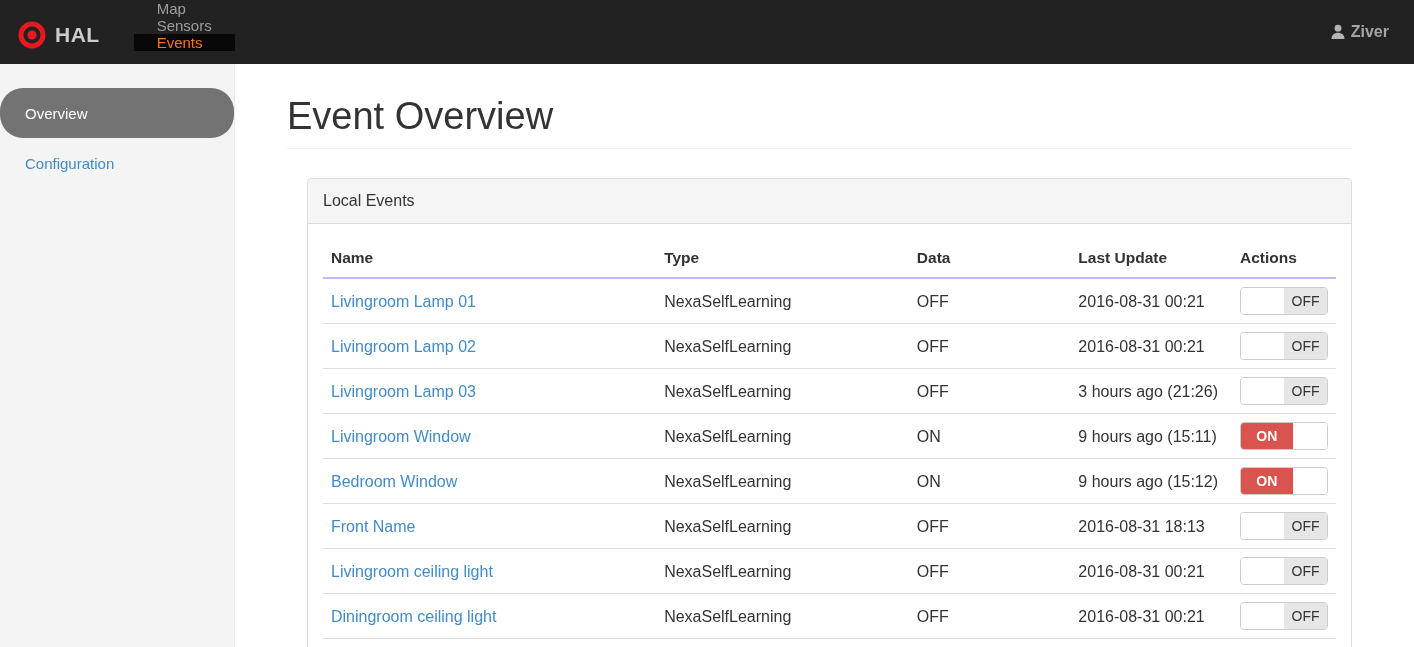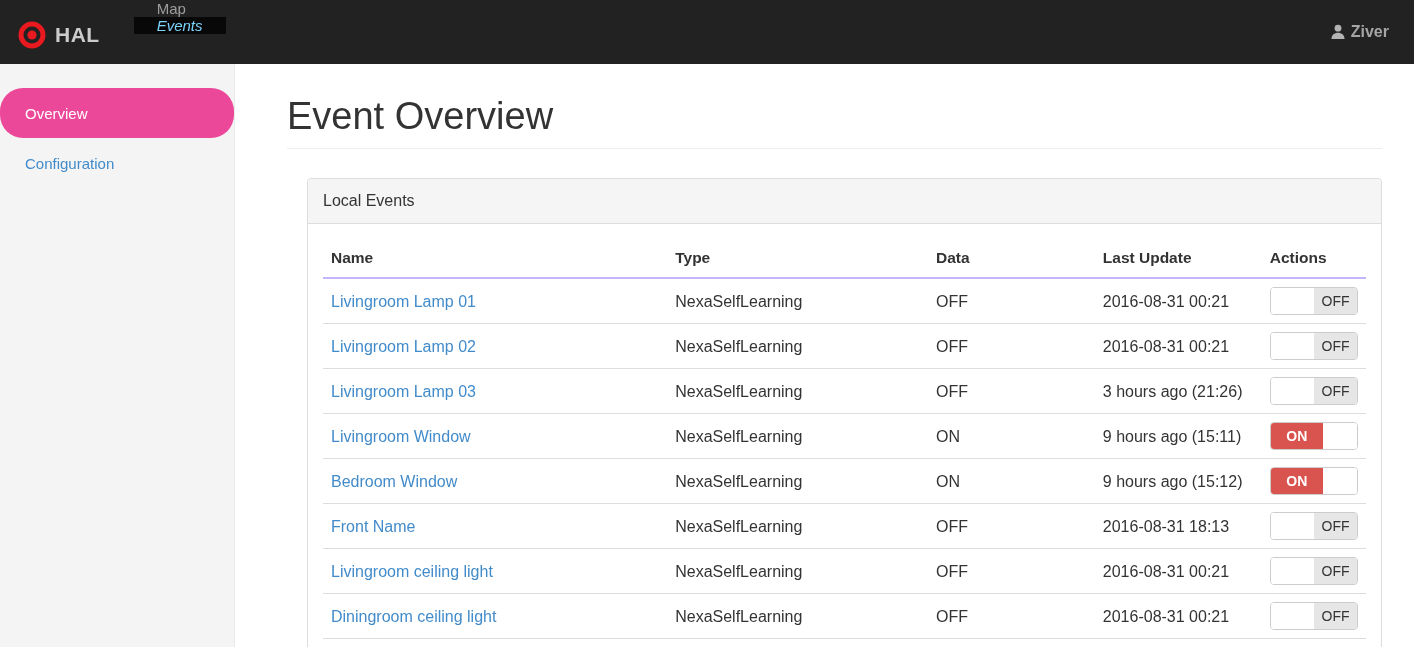--- a/index.html
+++ b/index.html
@@ -20,44 +20,44 @@
     padding:5px 16px 0 18px;
     color:#cccccc; font-size:21px; font-weight:bold;
     letter-spacing:0.5px; cursor:pointer;
   }
   .nav-links { display:flex; align-items:stretch; margin-left:18px;flex-direction:column; }
   .nav-link {
     display:flex; align-items:center;
     padding:0 23px; font-size:15px; color:#9d9d9d;
     cursor:pointer; text-decoration:none;
   }
-  .nav-link.active { background:#080808; color:#7dd3fc;font-style:italic; }
+  .nav-link.active { background:#080808; color:#f97316; }
   .nav-user {
     margin-left:auto; display:flex; align-items:center; gap:4px;
     padding:0 25px; color:#a5a5a5; font-size:16px; font-weight:bold;
     cursor:pointer;
   }
 
   
   .sidebar {
     position:absolute; top:64px; left:0; bottom:0; width:235px;
     background:#f4f4f4; border-right:1px solid #e9e9e9;
     padding-top:24px;
   }
   .side-item {
     height:50px; display:flex; align-items:center;
     padding-left:25px; font-size:15px; color:#428bca;
     cursor:pointer;
   }
-  .side-item.active { background:#ec4899; color:#ffffff;border-radius:23px; }
+  .side-item.active { background:#737373; color:#ffffff;border-radius:23px; }
 
   
   .main {
     position:absolute; top:64px; left:235px; right:0; bottom:0;
-    background:#ffffff; padding:0 32px 0 52px; overflow:hidden;
+    background:#ffffff; padding:0 62px 0 52px; overflow:hidden;
   }
   h1.page-title {
     margin:30px 0 0 0; font-size:38px; line-height:44px;
     font-weight:normal; color:#333;
   }
   .page-rule { border:0; border-top:1px solid #eeeeee; margin:10px 0 29px 0; }
 
   .panel {
     margin-left:20px;
     border:1px solid #ddd; border-radius:4px;
@@ -114,20 +114,21 @@
     <span style="display:flex;">
       <svg width="28" height="28" viewBox="0 0 28 28">
         <circle cx="14" cy="14" r="11" fill="none" stroke="#e8191f" stroke-width="5"></circle>
         <circle cx="14" cy="14" r="4.6" fill="#e8191f"></circle>
       </svg>
     </span>
     <span>HAL</span>
   </div>
   <div class="nav-links">
     <a class="nav-link">Map</a>
+    <a class="nav-link">Sensors</a>
     <a class="nav-link active">Events</a>
   </div>
   <div class="nav-user">
     <span style="display:flex;">
       <svg width="18" height="18" viewBox="0 0 18 18" fill="#b3b3b3">
         <circle cx="9" cy="5.2" r="3.4"></circle>
         <path d="M2.5 16 c0-4.2 2.9-6.3 6.5-6.3 s6.5 2.1 6.5 6.3 z"></path>
       </svg>
     </span>
     <span>Ziver</span>

